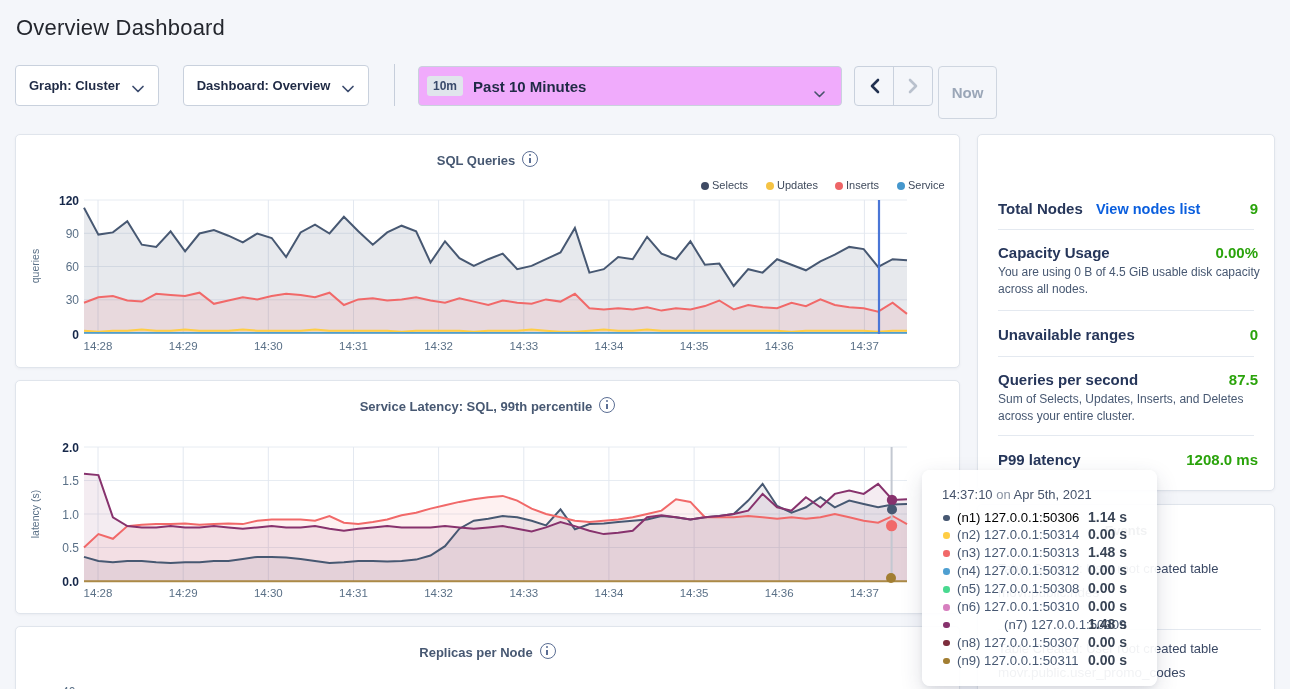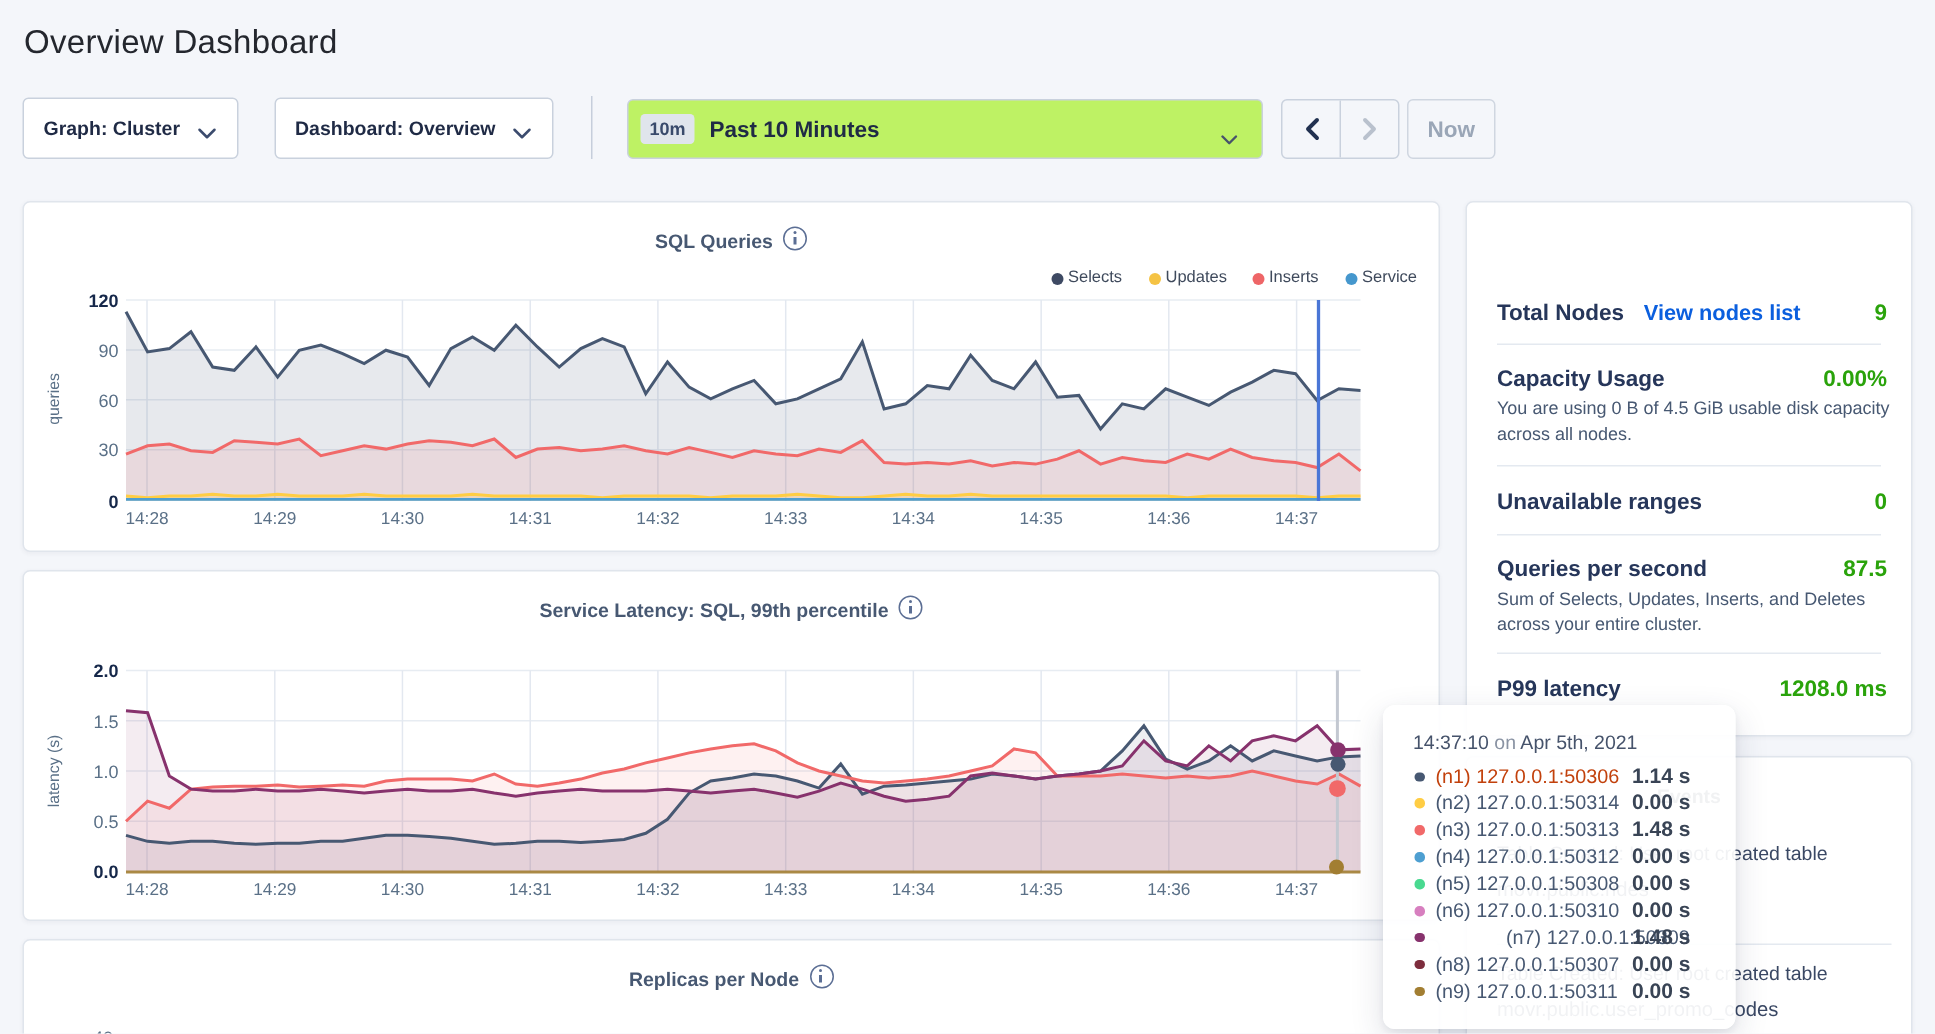--- a/index.html
+++ b/index.html
@@ -4,29 +4,29 @@
 <style>
 * { margin:0; padding:0; box-sizing:border-box; }
 html,body { width:1290px; height:689px; overflow:hidden; }
 body { background:#f4f6fa; font-family:"Liberation Sans", sans-serif; position:relative; color:#394455; }
 .h1 { position:absolute; left:16px; top:15px; font-size:22px; font-weight:400; color:#24272e; letter-spacing:0.2px; }
 
 .btn { position:absolute; background:#fff; border:1px solid #c9d1dd; border-radius:4px; height:41px; top:65px;
   display:flex; align-items:center; justify-content:center; font-weight:700; font-size:13px; color:#1f2a45; }
 .caret { display:inline-block; width:14px; height:9px; margin-left:11px; position:relative; top:1px; }
 .vdiv { position:absolute; left:394px; top:64px; width:1px; height:42px; background:#c6cedb; }
-.timebox { position:absolute; left:418px; top:66px; width:424px; height:40px; background:#bef264; border:1px solid #c9d1dd; border-radius:4px;
+.timebox { position:absolute; left:418px; top:66px; width:424px; height:40px; background:#f0abfc; border:1px solid #c9d1dd; border-radius:4px;
   display:flex; align-items:center; }
 .badge10m { background:#e0e5ec; border-radius:3px; font-weight:700; font-size:12px; color:#394a6b; padding:3px 6px; margin-left:8px; }
 .timetext { font-weight:700; font-size:15px; color:#1f2a45; margin-left:10px; }
 .timecaret { position:absolute; right:16px; top:17px; width:11px; height:7px; }
 .arrowgrp { position:absolute; left:854px; top:66px; width:79px; height:40px; border:1px solid #c9d1dd; border-radius:4px; display:flex; }
 .arrowgrp .half { flex:1; display:flex; align-items:center; justify-content:center; }
 .arrowgrp .half + .half { border-left:1px solid #c9d1dd; }
-.nowbtn { position:absolute; left:938px; top:66px; width:59px; height:40px; border:1px solid #cfd6e0; border-radius:4px;
+.nowbtn { position:absolute; left:938px; top:66px; width:59px; height:53px; border:1px solid #cfd6e0; border-radius:4px;
   display:flex; align-items:center; justify-content:center; font-weight:700; font-size:15px; color:#9aa6b7; }
 
 .card { position:absolute; background:#fff; border:1px solid #e0e5ec; border-radius:5px; box-shadow:0 1px 3px rgba(50,60,80,0.05); }
 .ctitle { position:absolute; width:100%; text-align:center; font-weight:700; font-size:13px; color:#475872; }
 .iicon { display:inline-block; width:16px; height:16px; border:1.5px solid #5b6e94; border-radius:50%; position:relative; top:2px; margin-left:7px; }
 .iicon:before { content:""; position:absolute; left:5.4px; top:2.3px; width:2.2px; height:2.2px; background:#5b6e94; border-radius:1px; }
 .iicon:after { content:""; position:absolute; left:5.4px; top:5.8px; width:2.2px; height:5.2px; background:#5b6e94; }
 .green { color:#2aa30b; font-weight:700; }
 svg text { font-family:"Liberation Sans", sans-serif; }
 </style>
@@ -202,21 +202,21 @@
   <div style="position:absolute;left:20px;top:136px;font-size:13px;color:#3a4864;white-space:nowrap;">Table Created: User root created table</div>
   <div style="position:absolute;left:20px;top:160px;font-size:13.5px;color:#3a4864;white-space:nowrap;">movr.public.user_promo_codes</div>
 
 </div>
 
 <div style="position:absolute;left:922px;top:470px;width:235px;height:216px;background:rgba(255,255,255,0.93);
   border-radius:8px;box-shadow:0 8px 22px rgba(40,50,80,0.15), 0 2px 5px rgba(40,50,80,0.07);z-index:10;">
   <div style="position:absolute;left:20px;top:17px;font-size:13px;color:#46536b;">14:37:10 <span style="color:#8a93a3;">on</span> Apr 5th, 2021</div>
   <div style="position:absolute;left:0;top:39.5px;height:17.9px;width:100%;">
       <span style="position:absolute;left:21px;top:5px;width:6.5px;height:6.5px;border-radius:50%;background:#475872;"></span>
-      <span style="position:absolute;left:35px;top:0;font-size:13.2px;color:#c2410c;text-align:right;">(n1) 127.0.0.1:50306</span>
+      <span style="position:absolute;left:35px;top:0;font-size:13.2px;color:#000000;text-align:right;">(n1) 127.0.0.1:50306</span>
       <span style="position:absolute;left:166px;top:-1px;font-size:14px;font-weight:700;color:#394455;">1.14 s</span>
     </div>
 <div style="position:absolute;left:0;top:57.4px;height:17.9px;width:100%;">
       <span style="position:absolute;left:21px;top:5px;width:6.5px;height:6.5px;border-radius:50%;background:#FFCD44;"></span>
       <span style="position:absolute;left:35px;top:0;font-size:13.2px;color:#475872;">(n2) 127.0.0.1:50314</span>
       <span style="position:absolute;left:166px;top:-1px;font-size:14px;font-weight:700;color:#394455;">0.00 s</span>
     </div>
 <div style="position:absolute;left:0;top:75.3px;height:17.9px;width:100%;">
       <span style="position:absolute;left:21px;top:5px;width:6.5px;height:6.5px;border-radius:50%;background:#F16969;"></span>
       <span style="position:absolute;left:35px;top:0;font-size:13.2px;color:#475872;">(n3) 127.0.0.1:50313</span>

